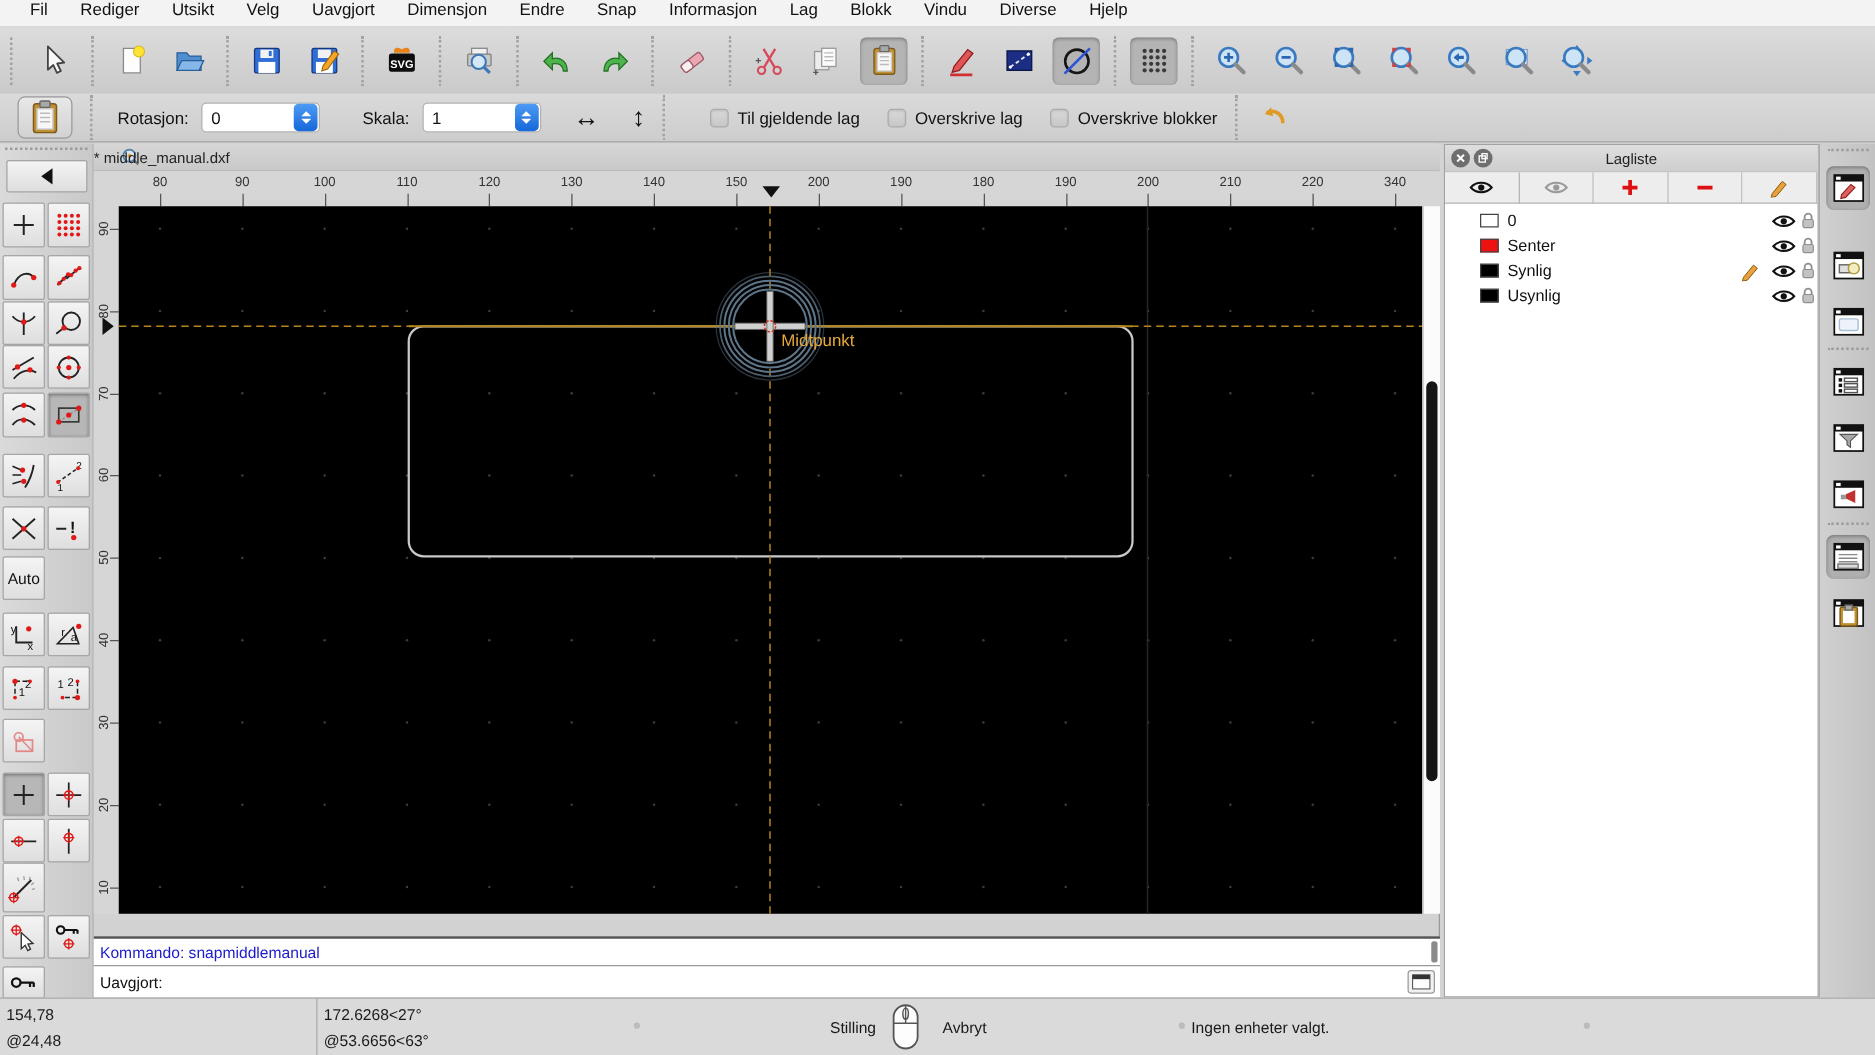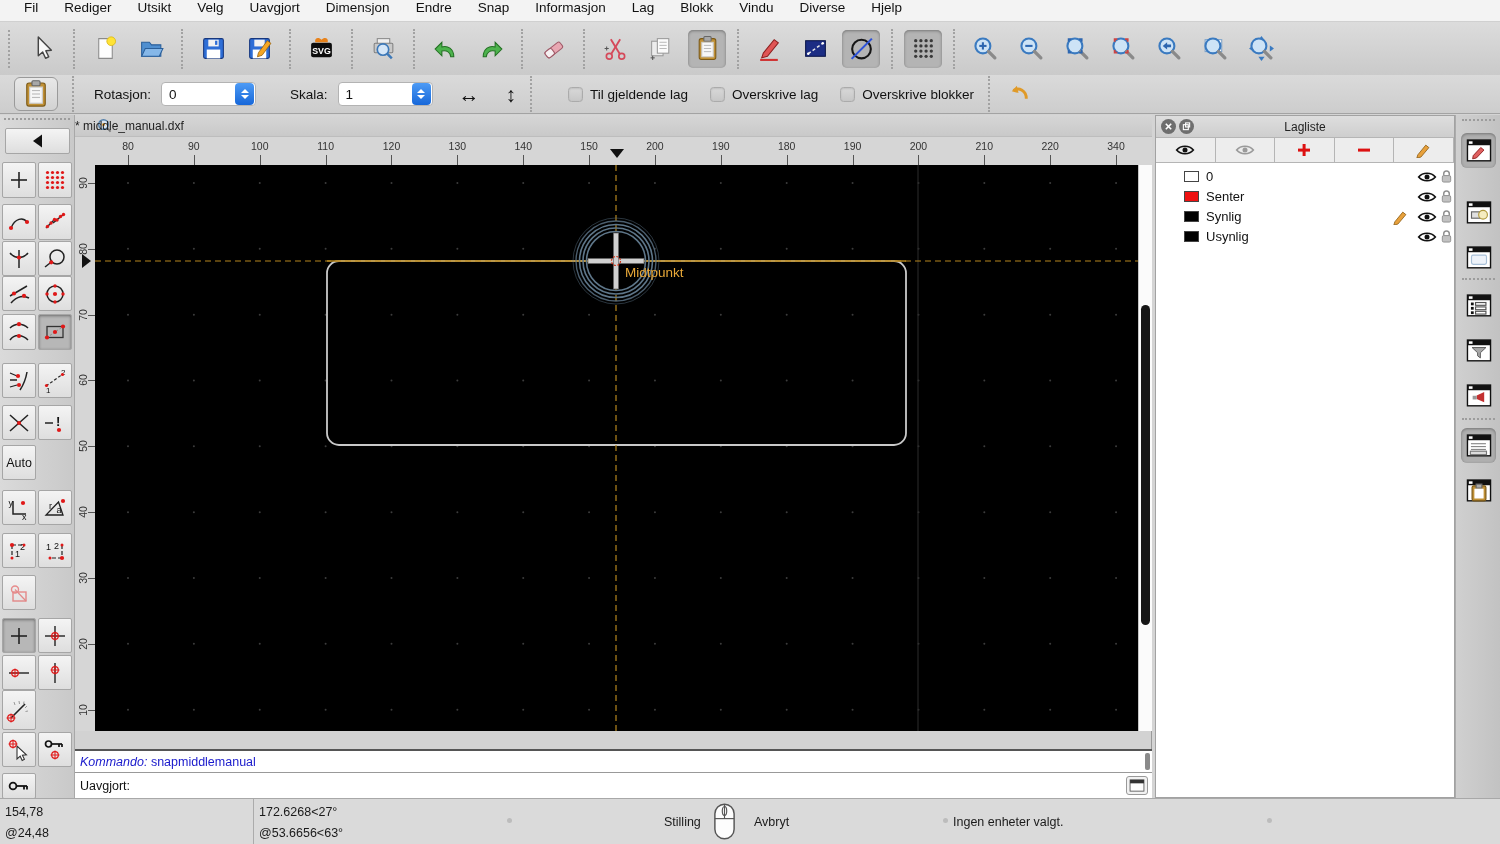--- a/index.html
+++ b/index.html
@@ -46,21 +46,21 @@
 #canvas{position:absolute;left:20px;top:50px;width:1043px;height:566px;background:#000}
 #marker-down{position:absolute;left:535px;top:34px;width:0;height:0;border-left:7px solid transparent;border-right:7px solid transparent;border-top:9px solid #111}
 #marker-right{position:absolute;left:7px;top:139px;width:0;height:0;border-top:7px solid transparent;border-bottom:7px solid transparent;border-left:9px solid #111}
 #vscroll{position:absolute;left:1063px;top:50px;width:14px;height:566px;background:#fbfbfb;border-left:1px solid #c5c5c5}
 #vscroll .thumb{position:absolute;left:2px;top:140px;width:9px;height:320px;background:#161616;border-radius:5px}
 #hscroll{position:absolute;left:0;top:616px;width:1077px;height:18px;background:#ebebeb;border-top:1px solid #c2c2c2}
 #hscroll .thumb{position:absolute;left:142px;top:4px;width:744px;height:10px;background:#9a9a9a;border-radius:5px}
 #zoomrange{position:absolute;right:8px;top:2px;font-size:12.5px;color:#111}
 #cmdhist{position:absolute;left:0;top:634px;width:1077px;height:23px;background:#fff;border-top:2px solid #555;font-size:12.5px}
 #cmdhist .txt{position:absolute;left:5px;top:4px;color:#1a1acc}
-#cmdhist .lbl{font-style:italic}
+#cmdhist .lbl{}
 #cmdhist .vsb{position:absolute;right:2px;top:2px;width:5px;height:17px;background:#8a8a8a;border-radius:2px}
 #cmdinput{position:absolute;left:0;top:657px;width:1077px;height:26px;background:#fff;border-top:1px solid #999;font-size:12.5px}
 #cmdinput .lbl{position:absolute;left:5px;top:6px}
 #cmdinput .winbtn{position:absolute;right:4px;top:3px;width:22px;height:19px;border:1px solid #999;border-radius:3px;background:#f2f2f2;display:flex;align-items:center;justify-content:center}
 
 #layerpanel{position:absolute;left:1155px;top:115px;width:300px;height:683px;background:#fff;border:1px solid #a2a2a2}
 #lp-titlebar{position:absolute;left:0;top:0;width:298px;height:22px;background:linear-gradient(#dedede,#cecece);border-bottom:1px solid #b5b5b5;font-size:12px;color:#222}
 #lp-titlebar .t{position:absolute;left:0;right:0;top:4px;text-align:center}
 .lp-cbtn{position:absolute;top:3px;width:15px;height:15px;border-radius:50%;background:#6e6e6e;display:flex;align-items:center;justify-content:center}
 #lp-toolbar{position:absolute;left:0;top:22px;width:298px;height:25px;display:flex}

